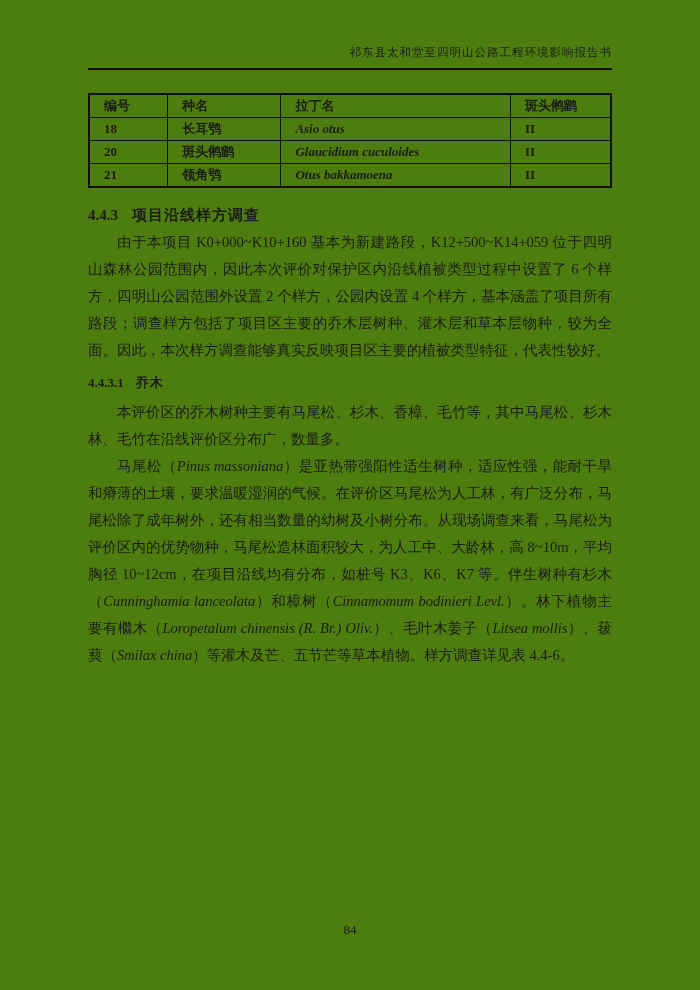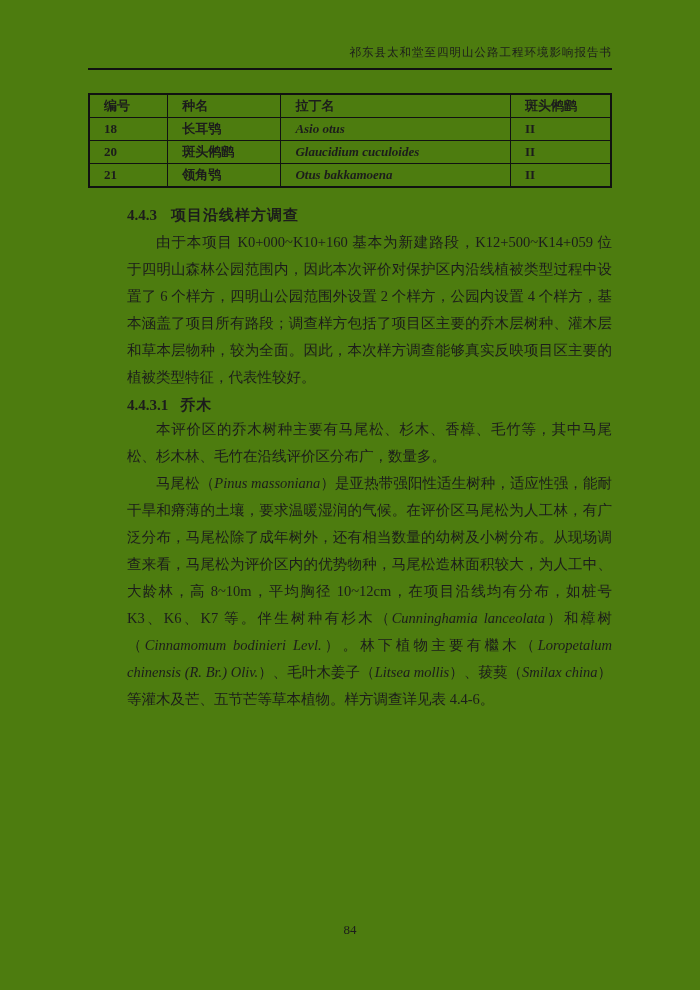--- a/index.html
+++ b/index.html
@@ -43,34 +43,34 @@
     font-weight: bold;
     overflow: hidden;
   }
   table.species { border: 2px solid #111; }
   .col-no    { width: 12.8%; }
   .col-name  { width: 21.0%; }
   .col-latin { width: 48.3%; font-style: italic; }
   .col-level { width: 17.9%; }
   thead .col-latin { font-style: normal; }
   
-  .content { font-size: 14.5px; line-height: 27px; text-align: justify; margin-left: 39px; }
+  .content { font-size: 14.5px; line-height: 27px; text-align: justify; }
   .h3 {
     margin: 13px 0 0 0;
     font-size: 15px;
     line-height: 27px;
   }
   .h3 .h-num { font-family: "Liberation Serif", serif; font-weight: 600; }
   .h3 .h-title {
     font-family: "Liberation Sans", "DejaVu Sans", sans-serif;
     font-weight: 600;
     margin-left: 14px;
     letter-spacing: 1px;
   }
-  .h4 { margin: 3px 0 0 0; font-size: 15px; line-height: 21px; }
+  .h4 { margin: 3px 0 0 0; font-size: 13px; line-height: 32px; }
   .h4 .h-num { font-weight: 600; }
   .h4 .h-title {
     font-family: "Liberation Sans", "DejaVu Sans", sans-serif;
     font-weight: 600;
     margin-left: 12px;
     letter-spacing: 1px;
   }
   .para { margin: 0; text-indent: 2em; }
   .para i { font-family: "Liberation Serif", "DejaVu Serif", serif; font-style: italic; }
   

